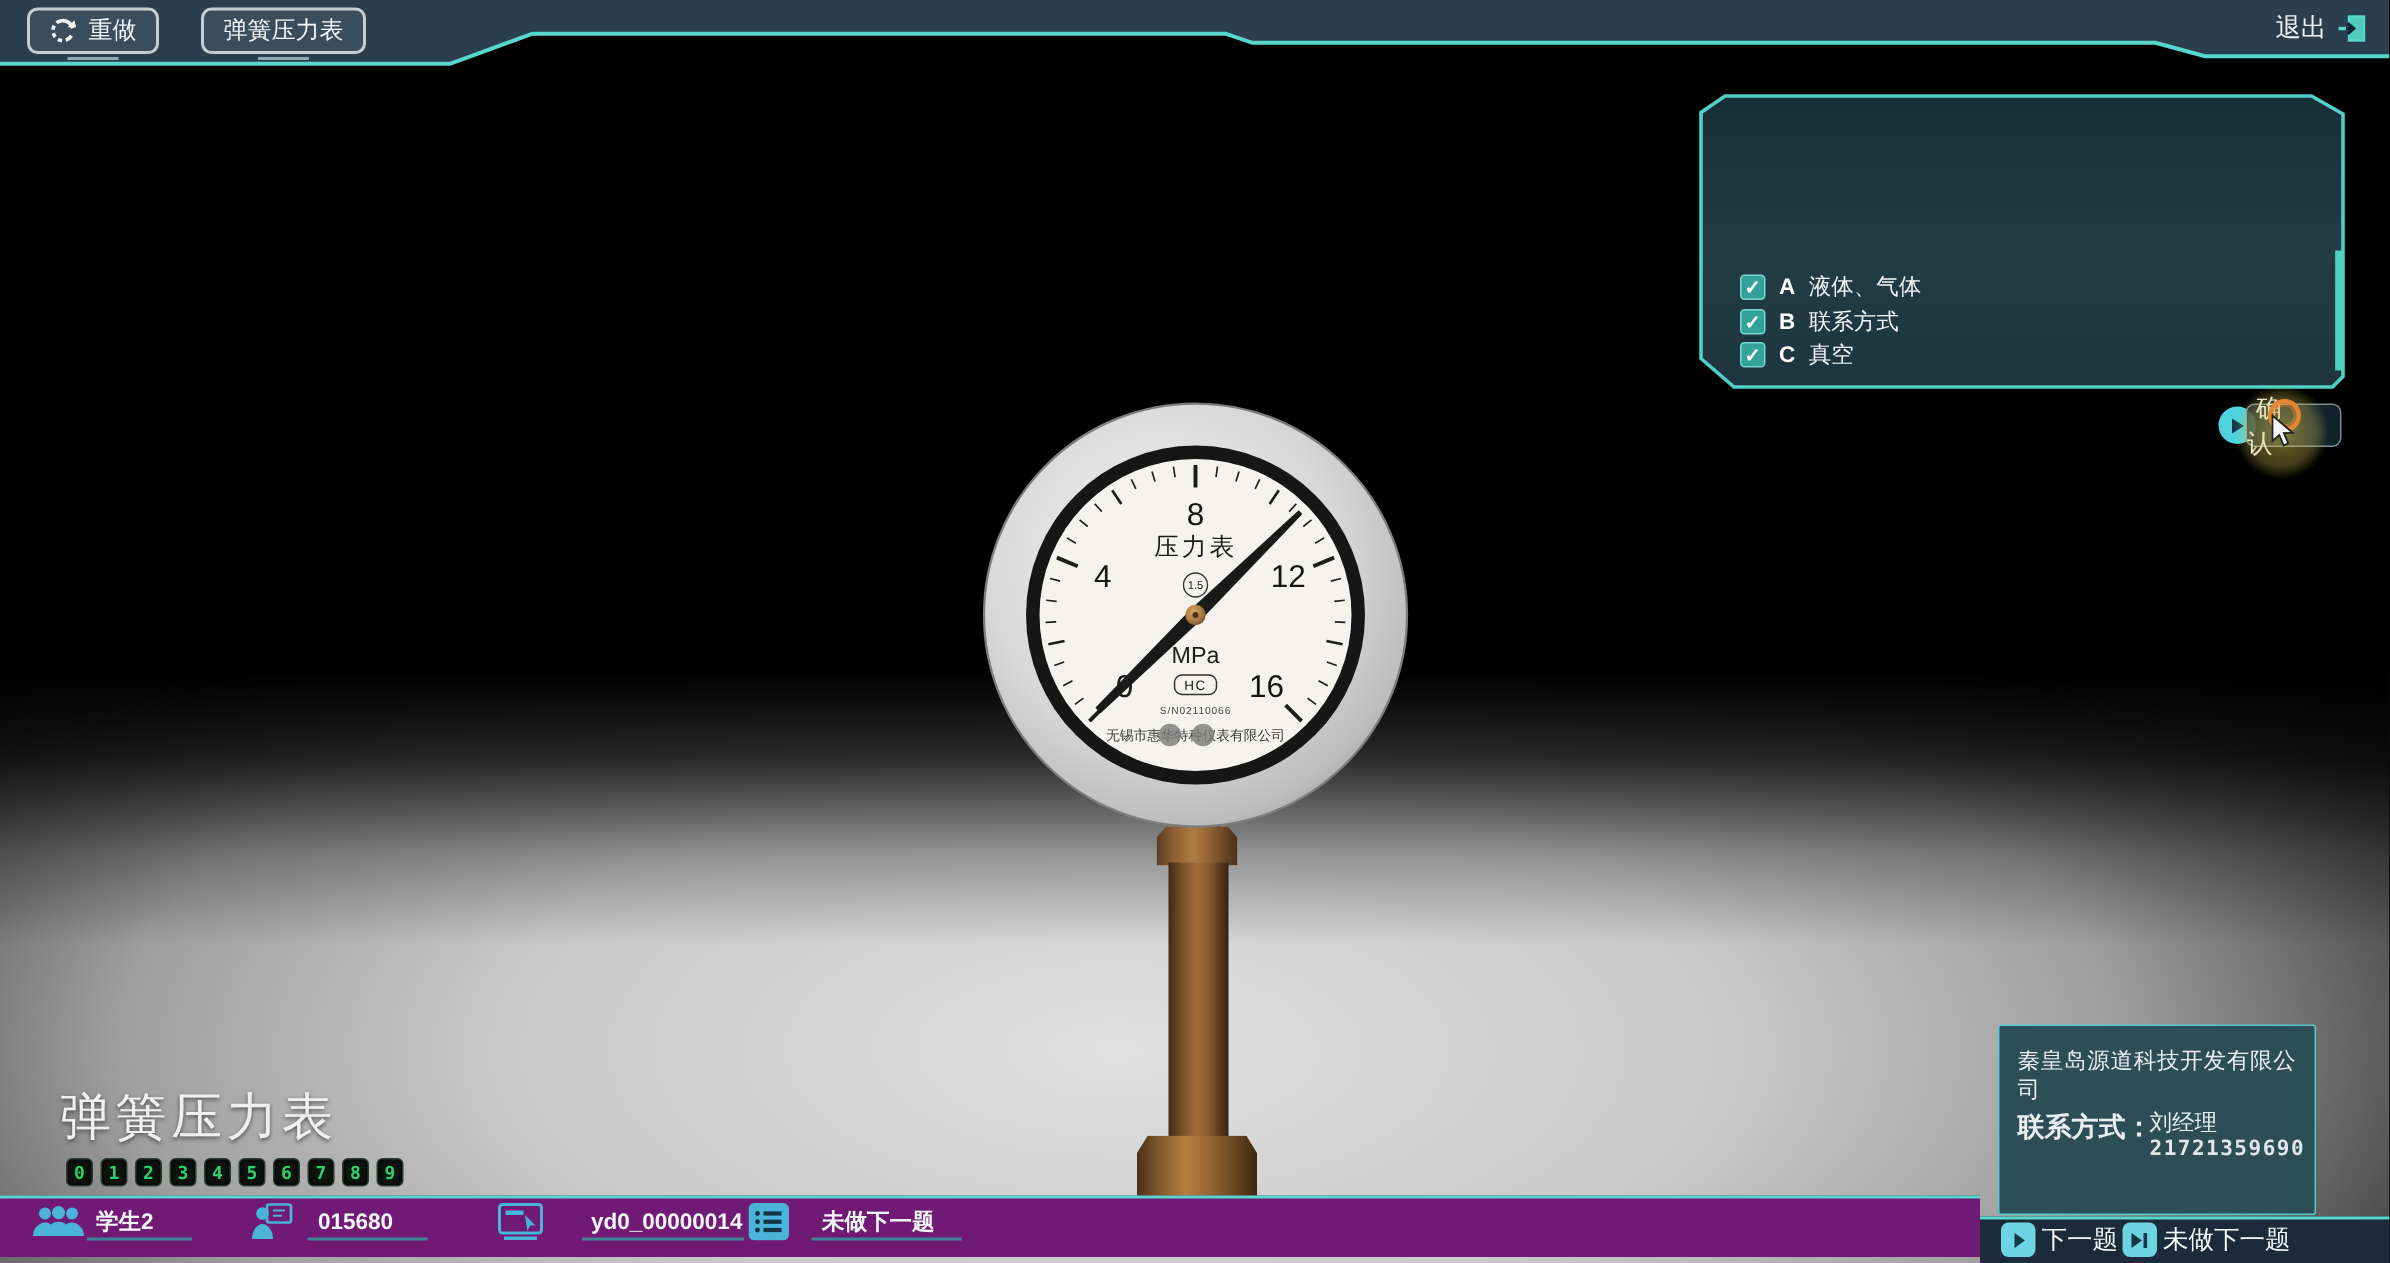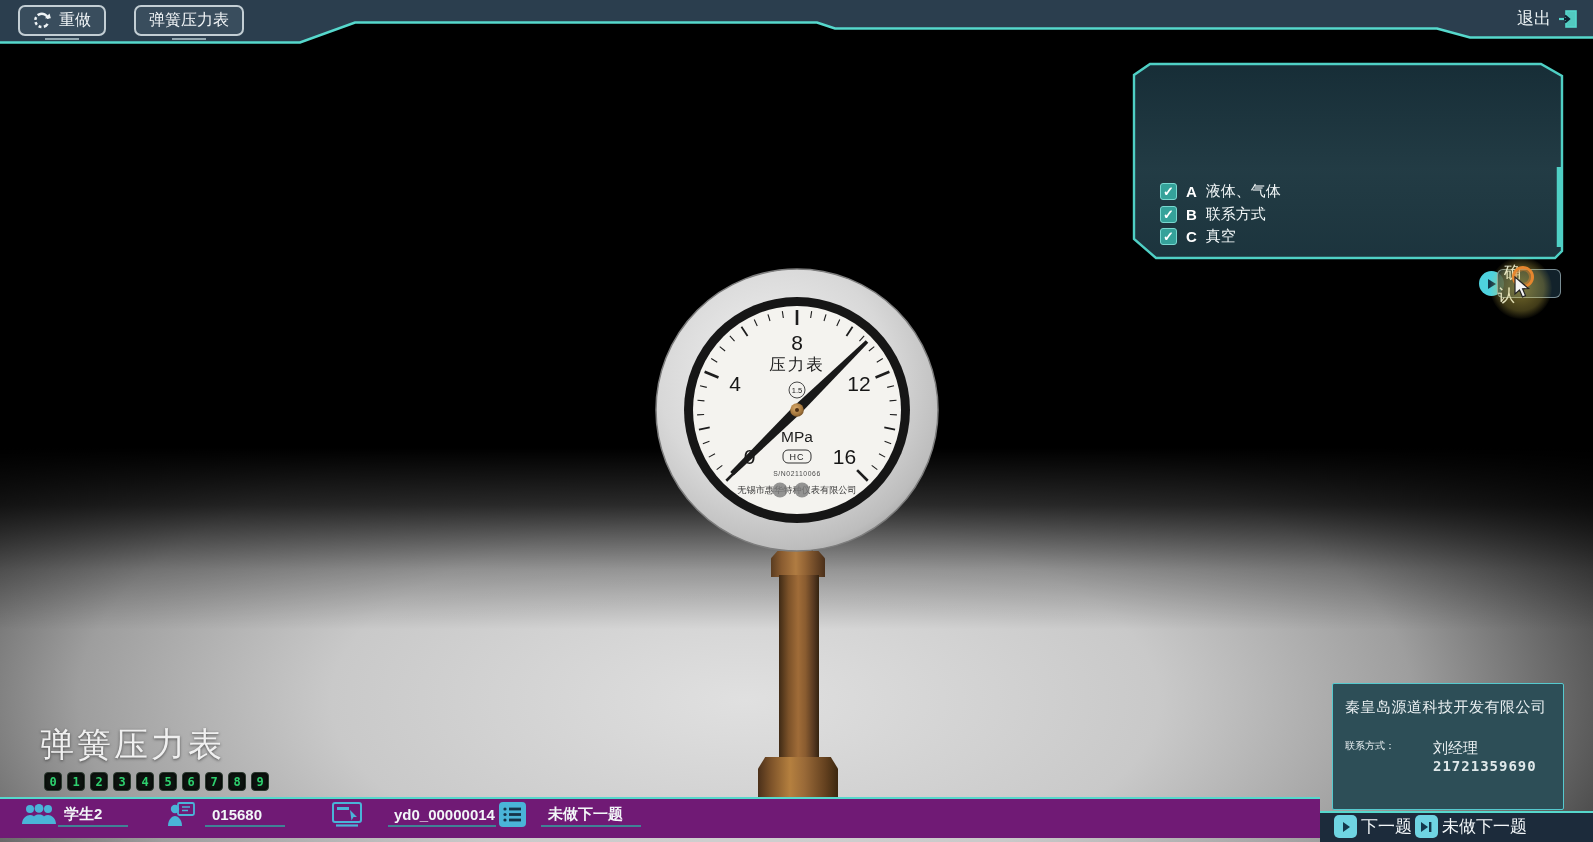--- a/index.html
+++ b/index.html
@@ -74,25 +74,25 @@
   #scene-title { position:absolute; left:40px; top:722px; color:#f0f0f0;
     font-family:"Liberation Serif", serif; font-size:34px; letter-spacing:3px;
     text-shadow:0 1px 3px rgba(0,0,0,.55);text-align:right; }
   #badges { position:absolute; left:44px; top:772px; display:flex; gap:5px; }
   .badge { width:18px; height:19px; background:#0d130f; border:1px solid #2c3a30; border-radius:4px;
     color:#2ed06e; font-family:"DejaVu Sans Mono", monospace; font-size:12px; font-weight:bold;
     display:flex; align-items:center; justify-content:center; cursor:pointer;
     box-shadow:inset 0 0 3px #000; }
 
   
-  #company-panel { position:absolute; left:1332px; top:683px; width:232px; height:127px;
+  #company-panel { position:absolute; left:1332px; top:683px; width:212px; height:127px;
     background:#2d4e57; border:1.5px solid #56c9ce; border-radius:2px;
     font-family:"Liberation Serif", serif; color:#e9eff1; }
   #company-name { position:absolute; left:12px; top:14px; font-size:15px; letter-spacing:.5px; }
-  #company-contact { position:absolute; left:12px; top:55px; font-size:10px; }
+  #company-contact { position:absolute; left:12px; top:55px; font-size:18px;font-weight:bold; }
   #company-person { position:absolute; left:100px; top:55px; font-size:15px;text-align:right; }
   #company-phone { position:absolute; left:100px; top:74px; font-size:14px; font-weight:bold;
     font-family:"DejaVu Sans Mono", monospace; color:#dfe8ea; letter-spacing:1px; }
 
   
   #bottombar-left { position:absolute; left:0; top:797px; width:1320px; height:41px;
     background:#701a75; border-top:2.5px solid #56d8cc; }
   #bottombar-right { position:absolute; left:1320px; top:811px; width:273px; height:31px;
     background:#1c2b3b; border-top:2.5px solid #56d8cc; }
   .stat-item { position:absolute; top:0; height:30px; display:flex; align-items:center; }

